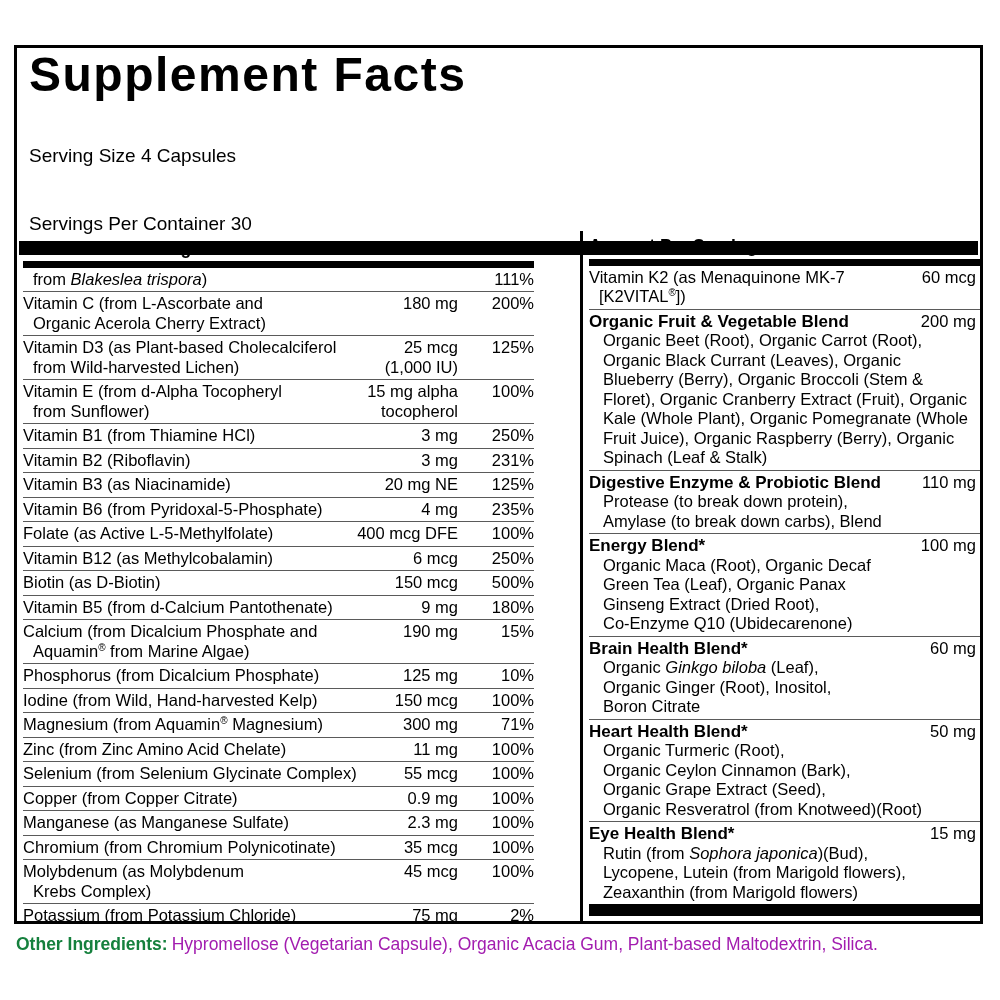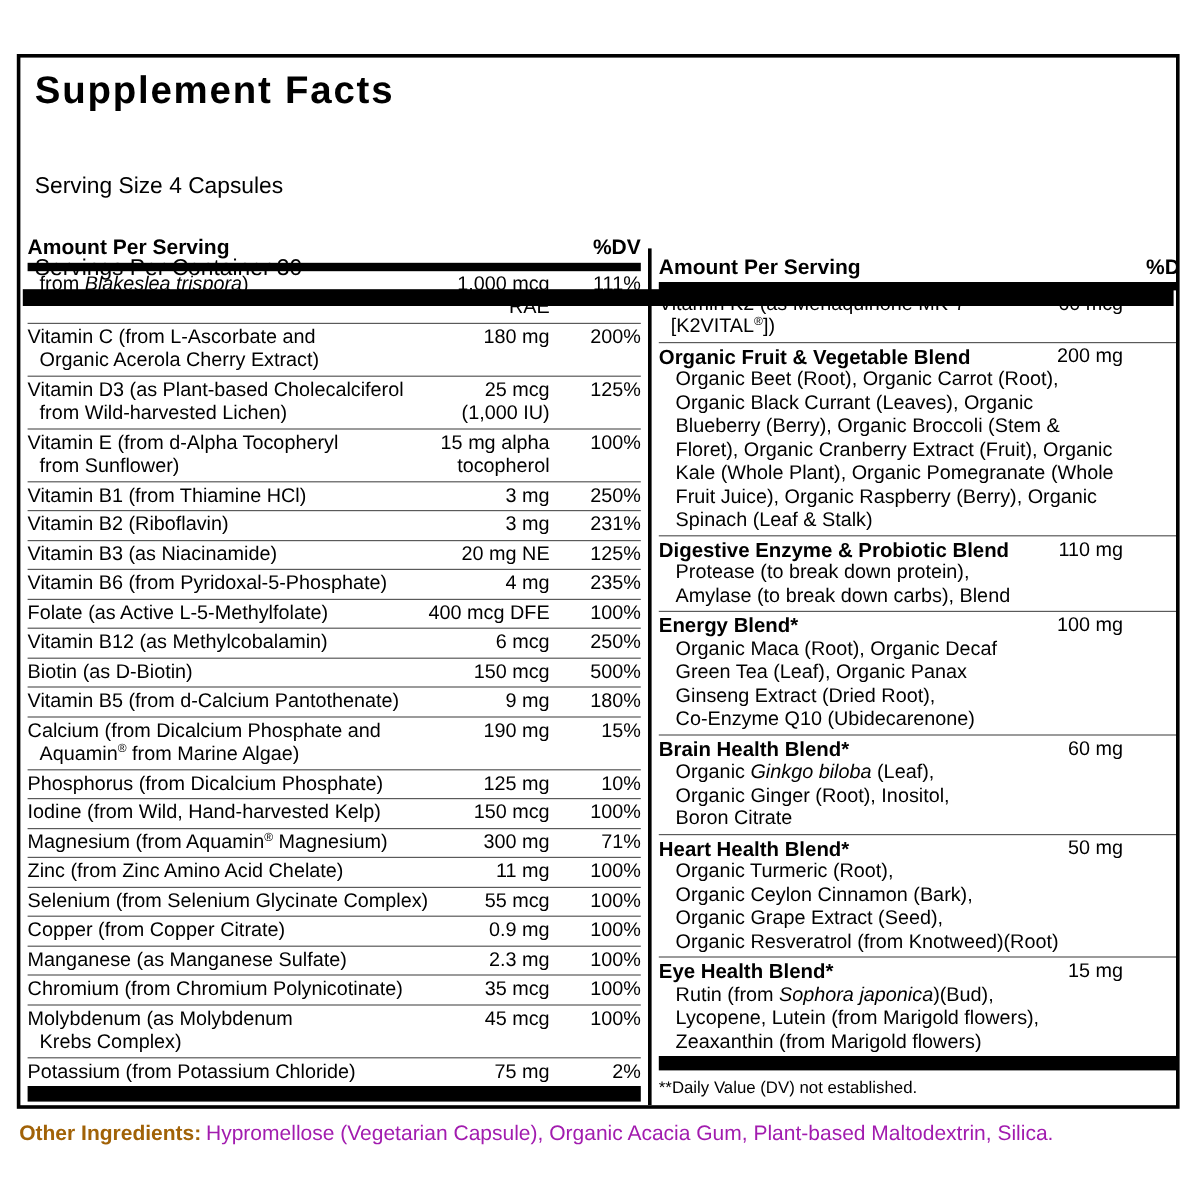--- a/index.html
+++ b/index.html
@@ -7,24 +7,24 @@
     width:1000px; height:1000px; position:relative;
     font-family:"Liberation Sans", sans-serif; color:#000;
     -webkit-font-smoothing:antialiased;
   }
   .panel {
     position:absolute; left:14px; top:45px; width:969px; height:879px;
     border:3px solid #000; box-sizing:border-box; background:#fff;
     display:flex; flex-direction:column; overflow:hidden;
   }
   .head { padding:2px 12px 0 12px; }
-  .title { font-size:32px; font-weight:bold; letter-spacing:1.5px; line-height:50px; }
+  .title { font-size:48px; font-weight:bold; letter-spacing:1.5px; line-height:50px; }
   .serving { font-size:19px; line-height:24px;margin-top:44px; }
   .thick-bar { height:14px; background:#000; margin:5px 2px 0 2px; flex:0 0 auto; }
-  .columns { flex:1; display:flex; min-height:0; align-items:flex-end; }
+  .columns { flex:1; display:flex; min-height:0; align-items:center;gap:40px; }
   .col { box-sizing:border-box; padding:0 6px; display:flex; flex-direction:column; min-height:0; }
   .col.left { width:523px; flex:0 0 auto; }
   .col.right { flex:1; border-left:3px solid #000; }
   .col-header {
     display:flex; justify-content:space-between; align-items:flex-end;
     font-weight:bold; font-size:17.5px; padding:5px 0 2px 0;
     border-bottom:7px solid #000; flex:0 0 auto;
   }
   .rows { flex:0 0 auto; }
   .row { padding:2px 0 2px 0; }
@@ -42,21 +42,21 @@
   .col.right .dv { width:43px; }
   .dv.est { font-size:14px; letter-spacing:1px; line-height:17px; padding-top:1px; }
   .details { padding-left:14px; }
   .dline { white-space:nowrap; font-size:16.5px; line-height:19.5px; }
   .it { font-style:italic; }
   sup.reg { font-size:10px; line-height:0; }
   .endbar { height:13px; background:#000; margin-top:auto; margin-bottom:3px; flex:0 0 auto; }
   .col.right .endbar { margin-bottom:0; height:12px; }
   .footnote { font-size:14px; line-height:22px; padding:3px 0 4px 0; flex:0 0 auto; }
   .other { position:absolute; left:16px; top:933px; width:972px; font-size:17.5px; line-height:22px; }
-  .other-label { font-weight:bold; color:#a16207; }
+  .other-label { font-weight:bold; color:#15803d; }
   .other-text { color:#a21caf; margin-left:4px; }
 </style>
 </head>
 <body>
 
 <div class="panel">
   <div class="head">
     <div class="title">Supplement Facts</div>
     <div class="serving">Serving Size 4 Capsules</div>
     <div class="serving">Servings Per Container 30</div>
@@ -67,24 +67,20 @@
       <div class="col-header">
         <span>Amount Per Serving</span>
         <span>%DV</span>
       </div>
       <div class="rows" id="left-rows">
           <div class="row">
             <div class="row-main">
               <div class="name">
                 <div class="nline cont"><span>from </span><span class="it">Blakeslea trispora</span><span>)</span></div>
               </div>
-              <div class="amt">
-                <div>1,000 mcg</div>
-                <div>RAE</div>
-              </div>
               <div class="dv">111%</div>
             </div>
           </div>
           <div class="row">
             <div class="row-main">
               <div class="name">
                 <div class="nline"><span>Vitamin C (from L-Ascorbate and</span></div>
                 <div class="nline cont"><span>Organic Acerola Cherry Extract)</span></div>
               </div>
               <div class="amt">

